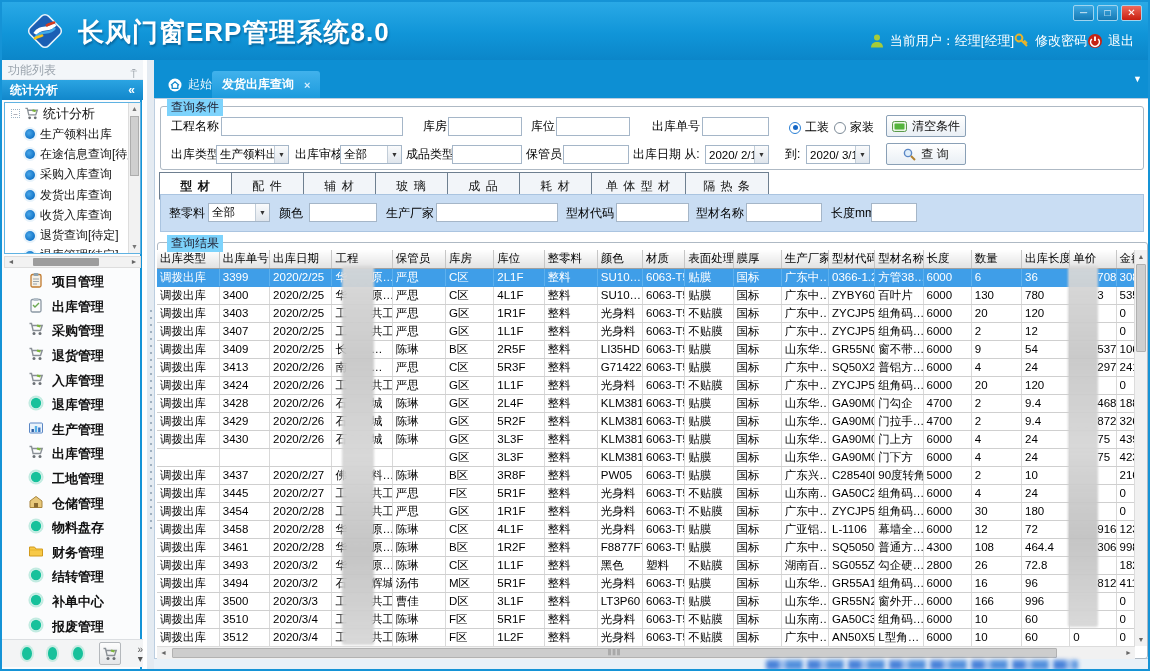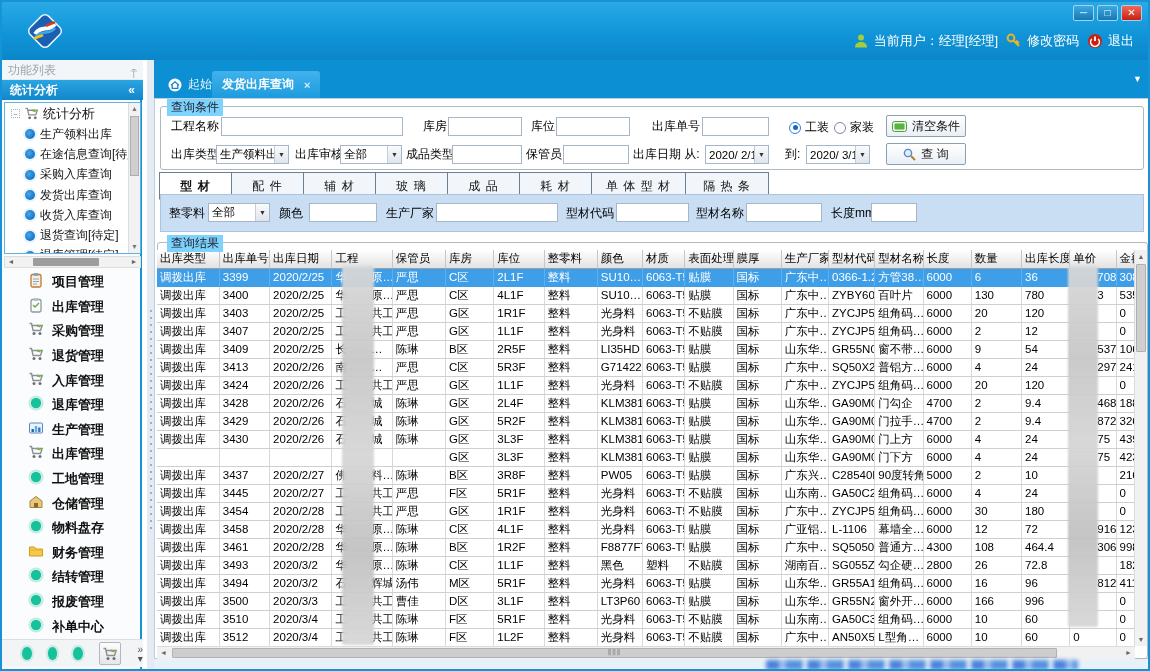--- a/index.html
+++ b/index.html
@@ -10,21 +10,21 @@
   
   .titlebar { position:absolute; left:0; top:0; width:1146px; height:58px;
     background:linear-gradient(180deg,#2aa9e6 0%,#1095d8 55%,#0b86c9 100%); }
   .app-title { position:absolute; left:76px; top:13px; color:#fff; font-size:26px; font-weight:bold;
     letter-spacing:1px; text-shadow:1px 2px 2px rgba(0,45,85,.4); }
   .logo { position:absolute; left:20px; top:6px; width:46px; height:46px; }
   .winbtns { position:absolute; right:6px; top:3px; display:flex; gap:3px; }
   .winbtn { width:21px; height:16px; font-size:10px; line-height:14px; text-align:center; color:#fff;
     background:linear-gradient(#3ea9e2,#1579b4); border:1px solid #9fd4ef; border-radius:2px; cursor:pointer; }
   .winbtn.close { background:linear-gradient(#f06a5a,#c81f10); }
-  .userbar { position:absolute; right:14px; top:30px; display:flex; align-items:center; gap:8px; color:#fff; font-size:13px; }
+  .userbar { position:absolute; right:14px; top:30px; display:flex; align-items:center; gap:0; color:#fff; font-size:13px; }
   .userbar .grp { display:flex; align-items:center; gap:5px; }
   .userbar svg { display:block; }
 
   
   .sidebar { position:absolute; left:0; top:58px; width:140px; height:609px; background:#fbfcfd; border-right:2px solid #1593d6; }
   .func-header { position:absolute; left:0; top:0; width:141px; height:20px; background:#f3f6f9;
     color:#9aa3ac; font-size:12px; line-height:20px; padding-left:6px; border-bottom:1px solid #e3e8ee; }
   .pin { position:absolute; right:6px; top:4px; color:#8b949c; font-size:11px; }
   .sect-header { position:absolute; left:0; top:20px; width:141px; height:20px;
     background:linear-gradient(180deg,#2ba4e2,#1187cb); color:#fff; font-weight:bold; font-size:12px;
@@ -130,20 +130,21 @@
 <div id="app">
 
   <div class="titlebar">
     <svg class="logo" viewBox="0 0 46 46">
       <rect x="10" y="10" width="26" height="26" rx="5" transform="rotate(45 23 23)" fill="#1b5fb4" stroke="#e8f4fc" stroke-width="1.5"></rect>
       <path d="M13 26c6-9 14-2 20-10" stroke="#fff" stroke-width="4" fill="none"></path>
       <path d="M13 30c6-9 14-2 20-10" stroke="#3fa9e8" stroke-width="2.5" fill="none"></path>
       <path d="M12 31c4-3 6-2 9-4" stroke="#f3c21a" stroke-width="2.5" fill="none"></path>
       <path d="M24 18c4-3 6-2 9-4" stroke="#d33a1f" stroke-width="2.5" fill="none"></path>
     </svg>
+    <div class="app-title">长风门窗ERP管理系统8.0</div>
     <div class="winbtns">
       <div class="winbtn">─</div>
       <div class="winbtn">□</div>
       <div class="winbtn close">✕</div>
     </div>
     <div class="userbar">
       <span class="grp">
         <svg width="16" height="16" viewBox="0 0 16 16">
           <circle cx="8" cy="4.6" r="3" fill="#a6cc3a"></circle>
             <path d="M2 14.5c0-3.6 2.8-5.4 6-5.4s6 1.8 6 5.4z" fill="#a6cc3a"></path>
@@ -331,28 +332,28 @@
               <circle cx="8" cy="8" r="6.6" fill="none" stroke="#c2ebe1" stroke-width="2"></circle>
               <circle cx="8" cy="8" r="5.2" fill="#17c19b"></circle>
             </svg></span>
           <span class="mlabel clip">结转管理</span>
         </div>
         <div class="menu-item">
           <span><svg viewBox="0 0 16 16" width="16" height="16">
               <circle cx="8" cy="8" r="6.6" fill="none" stroke="#c2ebe1" stroke-width="2"></circle>
               <circle cx="8" cy="8" r="5.2" fill="#17c19b"></circle>
             </svg></span>
-          <span class="mlabel clip">报废管理</span>
+          <span class="mlabel clip">补单中心</span>
         </div>
         <div class="menu-item">
           <span><svg viewBox="0 0 16 16" width="16" height="16">
               <circle cx="8" cy="8" r="6.6" fill="none" stroke="#c2ebe1" stroke-width="2"></circle>
               <circle cx="8" cy="8" r="5.2" fill="#17c19b"></circle>
             </svg></span>
-          <span class="mlabel clip">补单中心</span>
+          <span class="mlabel clip">报废管理</span>
         </div>
       </div>
     <div class="side-toolbar">
       <span class="tb-circle"></span>
       <span class="tb-circle"></span>
       <span class="tb-circle"></span>
       <span class="tb-btn">
         <svg width="16" height="16" viewBox="0 0 16 16">
           <path d="M1.5 2.5h2l1.6 7h7.4l1.7-5H4.1" fill="none" stroke="#8a9096" stroke-width="1.4"></path>
           <circle cx="6" cy="12.6" r="1.5" fill="#6b7075"></circle>

